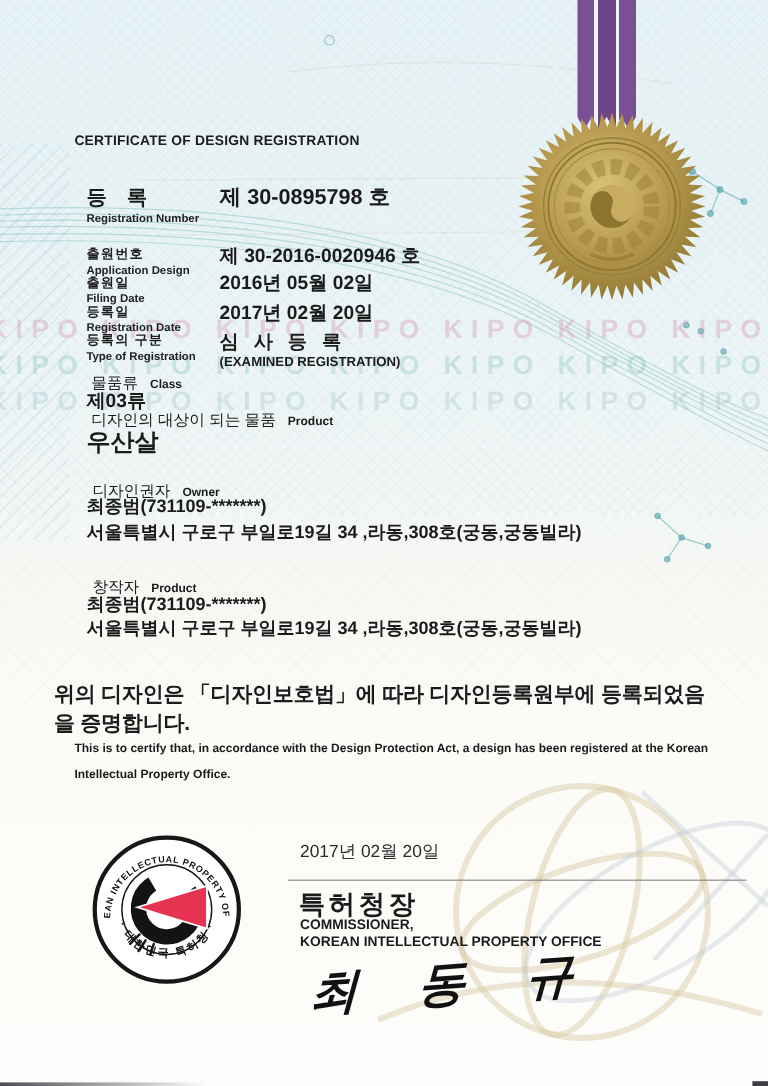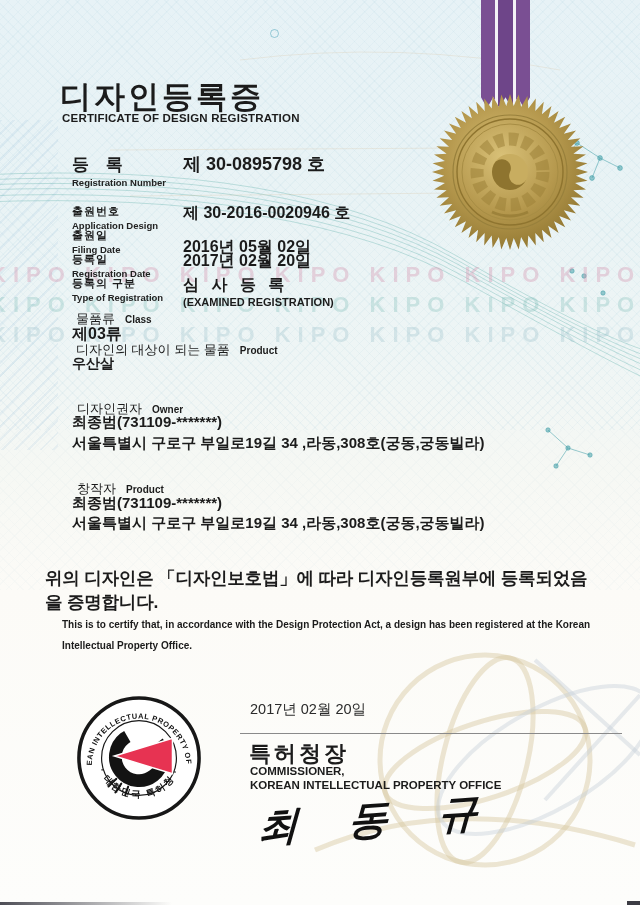--- a/index.html
+++ b/index.html
@@ -139,40 +139,39 @@
     <polygon id="medal-star" fill="url(#goldGrad)" points="80.0,0.0 83.7,12.1 88.7,0.5 91.1,12.9 97.4,2.0 98.3,14.6 105.8,4.4 105.3,17.0 113.8,7.7 111.9,20.2 121.5,12.0 118.2,24.2 128.6,17.0 124.0,28.8 135.2,22.8 129.2,34.0 141.0,29.4 133.8,39.8 146.0,36.5 137.8,46.1 150.3,44.2 141.0,52.7 153.6,52.2 143.4,59.7 156.0,60.6 145.1,66.9 157.5,69.3 145.9,74.3 158.0,78.0 145.9,81.7 157.5,86.7 145.1,89.1 156.0,95.4 143.4,96.3 153.6,103.8 141.0,103.3 150.3,111.8 137.8,109.9 146.0,119.5 133.8,116.2 141.0,126.6 129.2,122.0 135.2,133.2 124.0,127.2 128.6,139.0 118.2,131.8 121.5,144.0 111.9,135.8 113.8,148.3 105.3,139.0 105.8,151.6 98.3,141.4 97.4,154.0 91.1,143.1 88.7,155.5 83.7,143.9 80.0,156.0 76.3,143.9 71.3,155.5 68.9,143.1 62.6,154.0 61.7,141.4 54.2,151.6 54.7,139.0 46.2,148.3 48.1,135.8 38.5,144.0 41.8,131.8 31.4,139.0 36.0,127.2 24.8,133.2 30.8,122.0 19.0,126.6 26.2,116.2 14.0,119.5 22.2,109.9 9.7,111.8 19.0,103.3 6.4,103.8 16.6,96.3 4.0,95.4 14.9,89.1 2.5,86.7 14.1,81.7 2.0,78.0 14.1,74.3 2.5,69.3 14.9,66.9 4.0,60.6 16.6,59.7 6.4,52.2 19.0,52.7 9.7,44.2 22.2,46.1 14.0,36.5 26.2,39.8 19.0,29.4 30.8,34.0 24.8,22.8 36.0,28.8 31.4,17.0 41.8,24.2 38.5,12.0 48.1,20.2 46.2,7.7 54.7,17.0 54.2,4.4 61.7,14.6 62.6,2.0 68.9,12.9 71.3,0.5 76.3,12.1"></polygon>
     <circle cx="80" cy="78" r="57" fill="none" stroke="#98803c" stroke-width="1.2"></circle>
     <circle cx="80" cy="78" r="53" fill="none" stroke="#8e742f" stroke-width="1.4"></circle>
     <circle cx="80" cy="78" r="48" fill="none" stroke="#a78d44" stroke-width="1"></circle>
     <circle cx="80" cy="78" r="33" fill="none" stroke="#9c8238" stroke-width="13" stroke-dasharray="9 5" opacity=".55"></circle>
     <circle cx="80" cy="78" r="18" fill="#c8ad60"></circle>
     <path d="M 80,60 a 18,18 0 0 1 0,36 a 9,9 0 0 1 0,-18 a 9,9 0 0 0 0,-18 Z" fill="#8e742f" transform="rotate(115 80 78)"></path>
     <path d="M 62,118 q 18,8 36,0" fill="none" stroke="#8e742f" stroke-width="3" opacity=".6"></path>
   </svg>
 
-  <div class="abs title-ko">디자인등록증</div>
   <div class="abs title-en">CERTIFICATE OF DESIGN REGISTRATION</div>
 
   <div class="abs reg-label">
     <div class="lab-ko">등 록</div>
     <div class="lab-en">Registration Number</div>
   </div>
   <div class="abs reg-val val">제 30-0895798 호</div>
 
   <div class="abs f-label" style="top:204px">
     <div class="lab-ko">출원번호</div>
     <div class="lab-en">Application Design</div>
   </div>
   <div class="abs f-val val" style="top:203px">제 30-2016-0020946 호</div>
 
   <div class="abs f-label" style="top:228px">
     <div class="lab-ko">출원일</div>
     <div class="lab-en">Filing Date</div>
   </div>
-  <div class="abs f-val val" style="top:237px">2016년  05월  02일</div>
+  <div class="abs f-val val" style="top:226px">2016년  05월  02일</div>
 
   <div class="abs f-label" style="top:252px">
     <div class="lab-ko">등록일</div>
     <div class="lab-en">Registration Date</div>
   </div>
   <div class="abs f-val val" style="top:251px">2017년  02월  20일</div>
 
   <div class="abs f-label" style="top:276px">
     <div class="lab-ko">등록의 구분</div>
     <div class="lab-en">Type of Registration</div>
@@ -182,21 +181,21 @@
     <div class="f-sub">(EXAMINED REGISTRATION)</div>
   </div>
 
   <div class="abs sec-label" style="left:76px;top:310px">
     <span>물품류</span><span class="en">Class</span>
   </div>
   <div class="abs val" style="left:72px;top:324px;font-size:16px">제03류</div>
   <div class="abs sec-label" style="left:76px;top:341px">
     <span>디자인의 대상이 되는 물품</span><span class="en">Product</span>
   </div>
-  <div class="abs val" style="left:72px;top:355px;font-size:14px">우산살</div>
+  <div class="abs val" style="left:72px;top:355px;font-size:20px">우산살</div>
 
   <div class="abs sec-label" style="left:77px;top:400px">
     <span>디자인권자</span><span class="en">Owner</span>
   </div>
   <div class="abs val" style="left:72px;top:413px;font-size:15px">최종범(731109-*******)</div>
   <div class="abs val" style="left:72px;top:434px;font-size:15px">서울특별시 구로구  부일로19길  34 ,라동,308호(궁동,궁동빌라)</div>
 
   <div class="abs sec-label" style="left:77px;top:480px">
     <span>창작자</span><span class="en">Product</span>
   </div>

